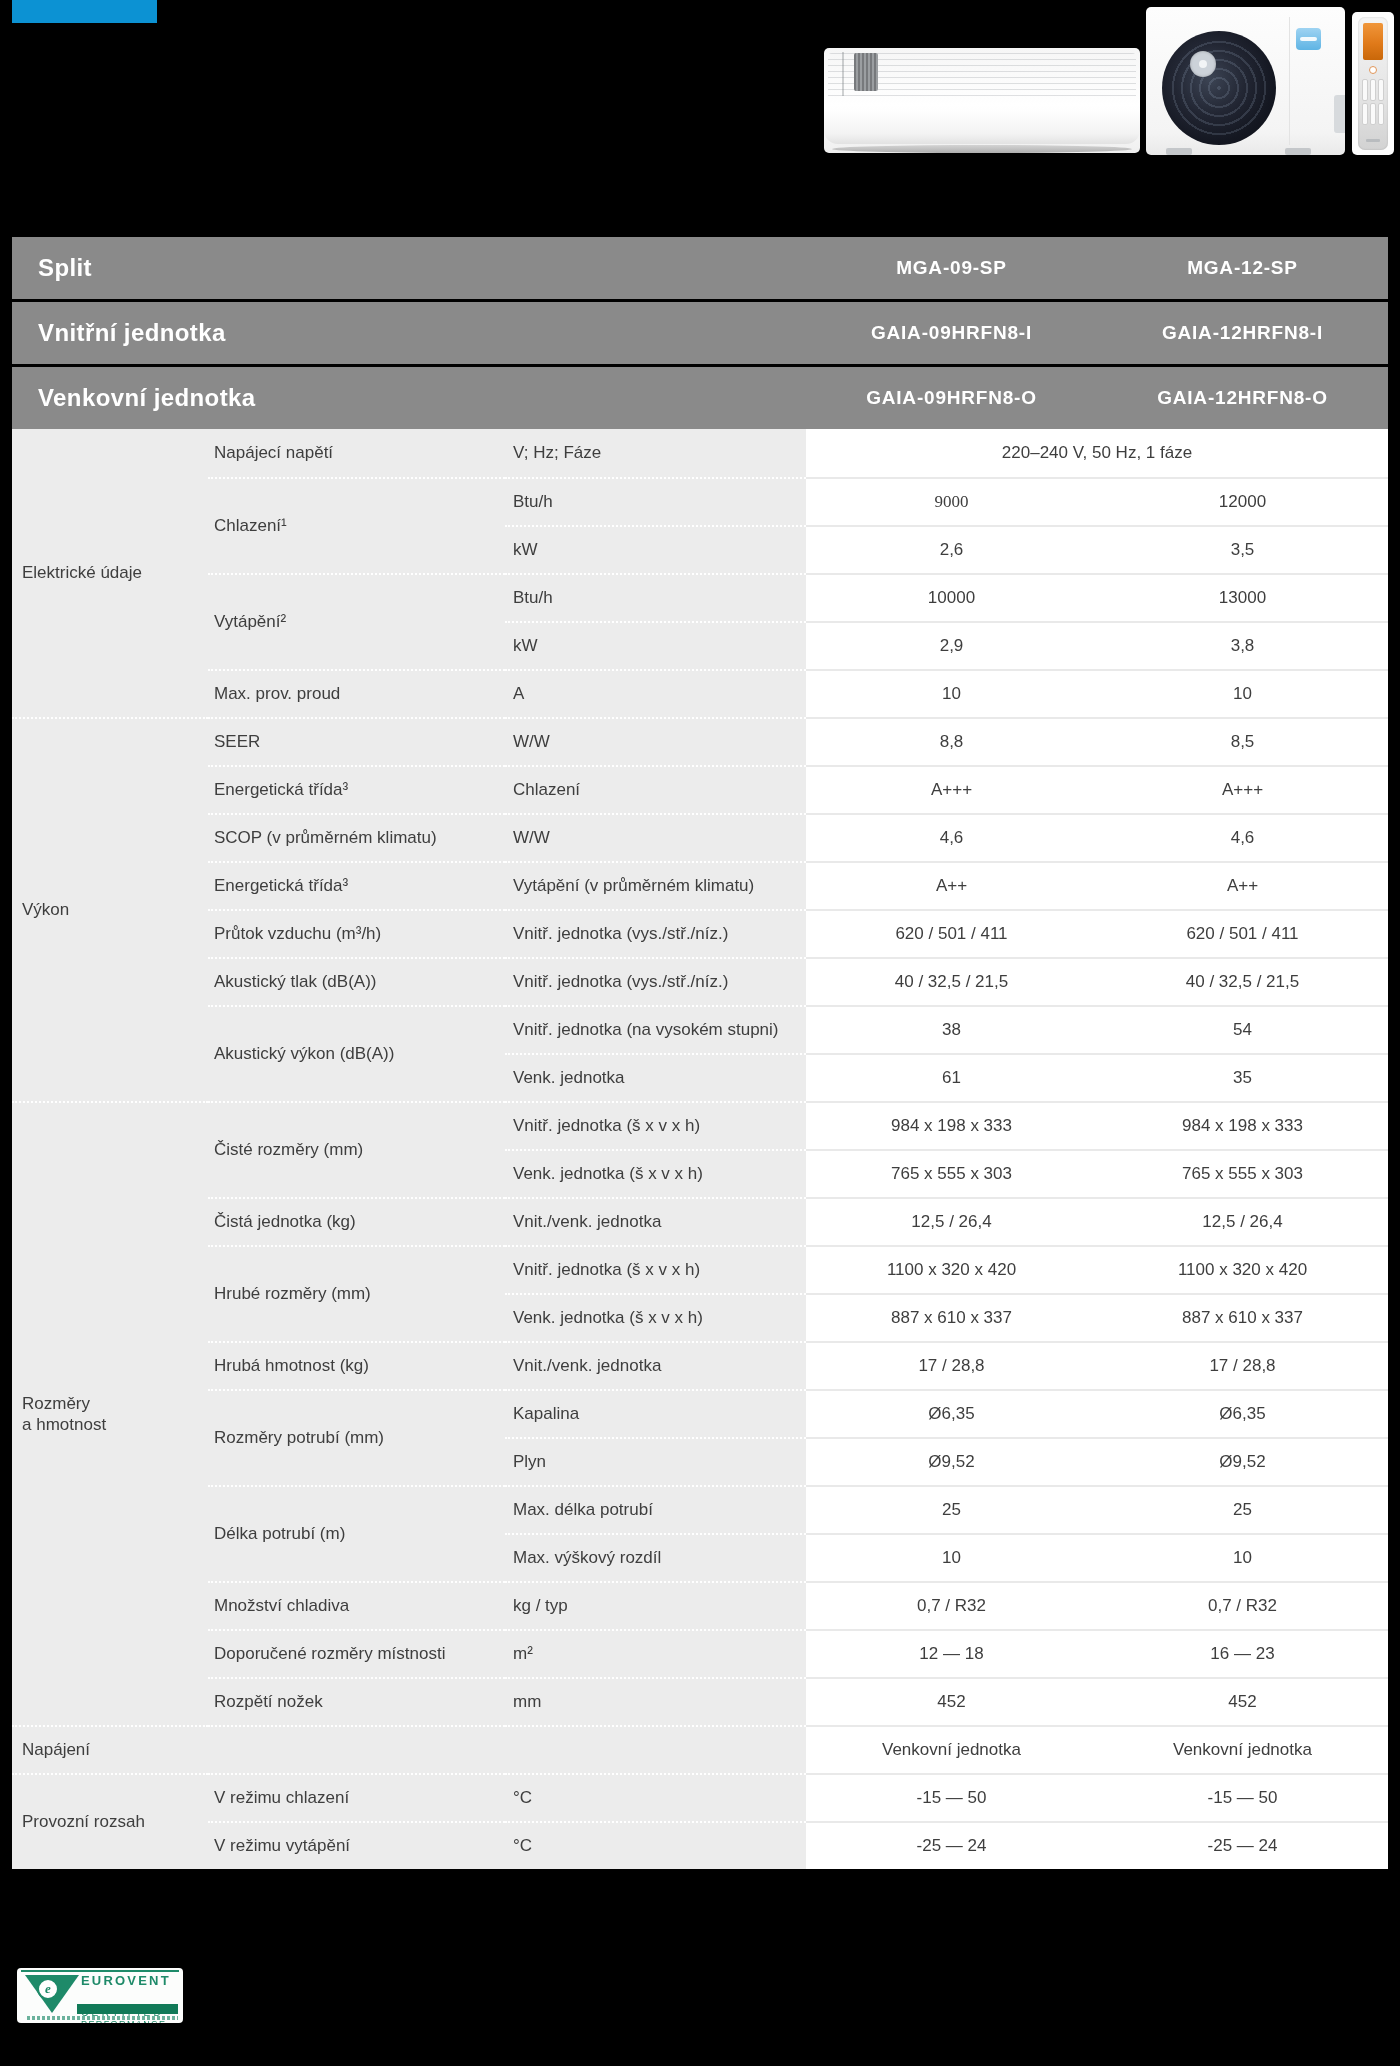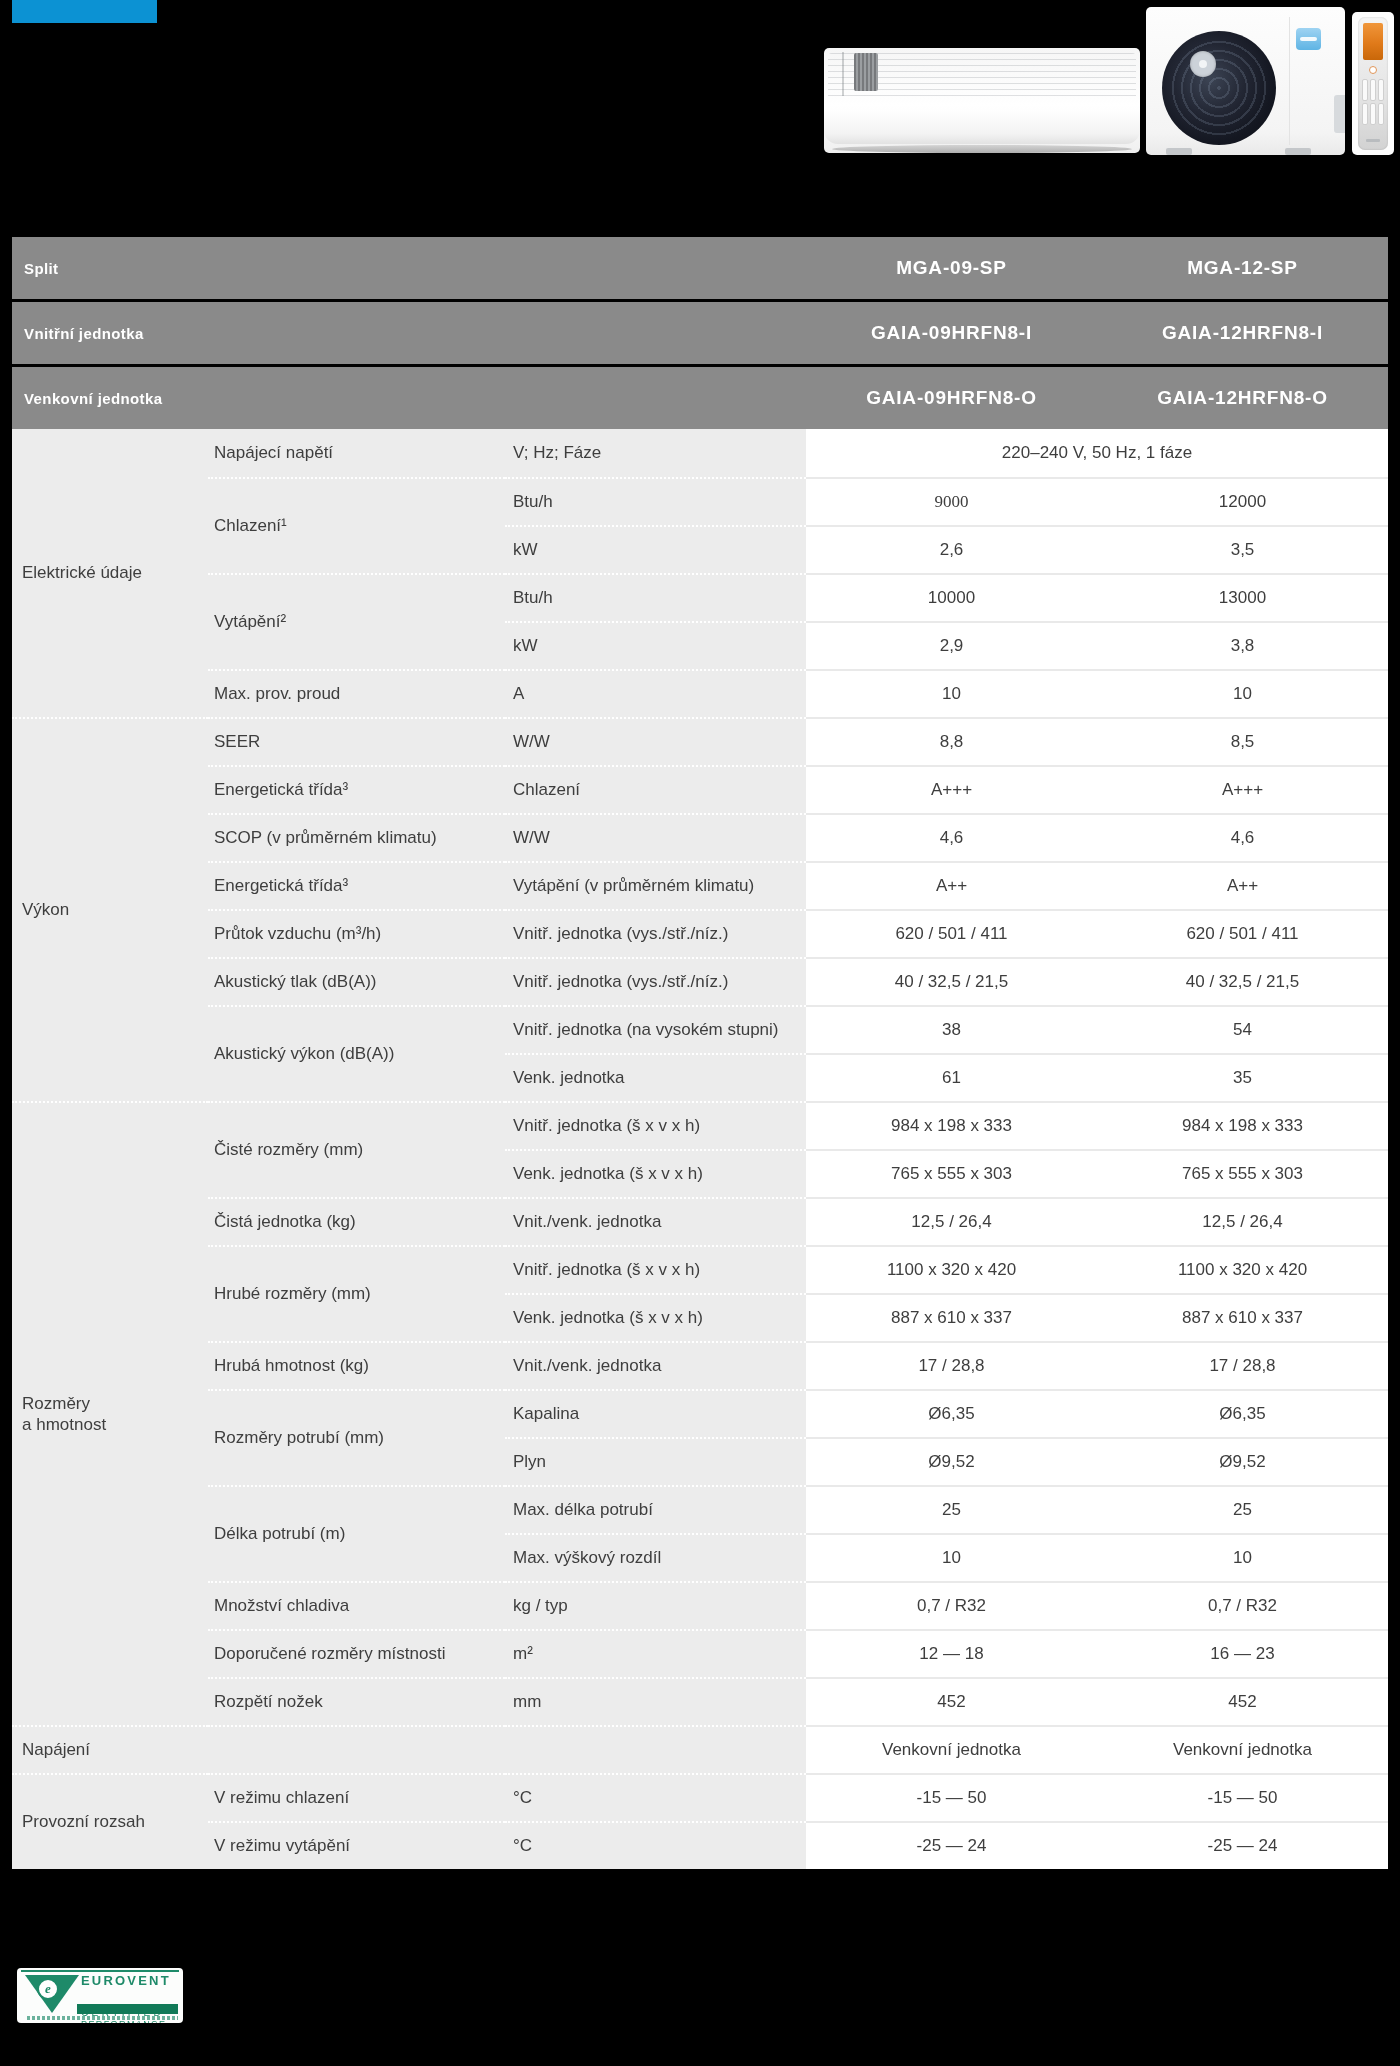--- a/index.html
+++ b/index.html
@@ -53,21 +53,21 @@
   .remote-keys { position:absolute; left:4px; top:62px; width:22px; height:46px;
     display:grid; grid-template-columns:repeat(3,1fr); gap:2px; }
   .remote-keys i { background:#fafafa; border:1px solid #cfcfcf; border-radius:2px; }
   .remote-label { position:absolute; left:8px; bottom:8px; width:14px; height:3px; background:#b9bcbf; border-radius:1px; }
 
   
   .spec-header { position:absolute; left:12px; top:237px; width:1376px; }
   .hrow { height:62px; margin-bottom:3px; background:#8a8a8a;
     display:grid; grid-template-columns:794px 291px 291px; align-items:center; }
   .hrow:last-child { margin-bottom:0; }
-  .hlabel { padding-left:12px; color:#fff; font-size:15px; letter-spacing:.4px; font-weight:bold; }
+  .hlabel { padding-left:26px; color:#fff; font-size:24px; letter-spacing:.4px; font-weight:bold; }
   .hval { text-align:center; color:#fff; font-size:19px; letter-spacing:.8px; font-weight:bold; }
 
   
   .spec-body { position:absolute; left:12px; top:429px; width:1376px;
     display:grid; grid-template-columns:196px 297px 301px 291px 291px;
     grid-template-rows:repeat(30,48px); }
   .cell { box-sizing:border-box; display:flex; align-items:center;
     font-size:17px; color:#3e3e3e; line-height:1.25; }
   .cell.gray { background:#ececec; }
   .cell.white { background:#ffffff; justify-content:center; text-align:center; }

